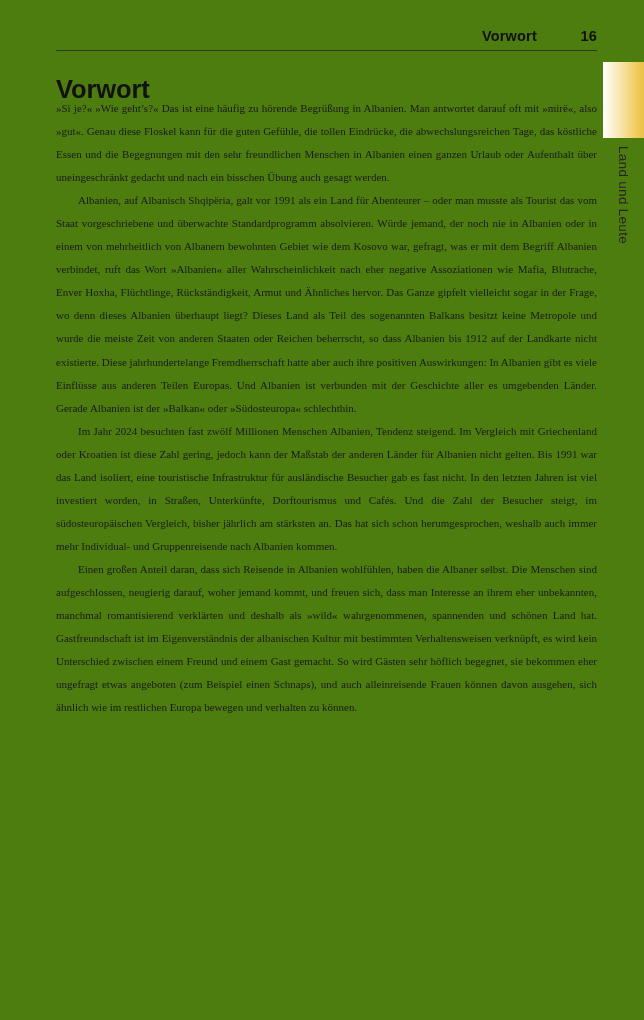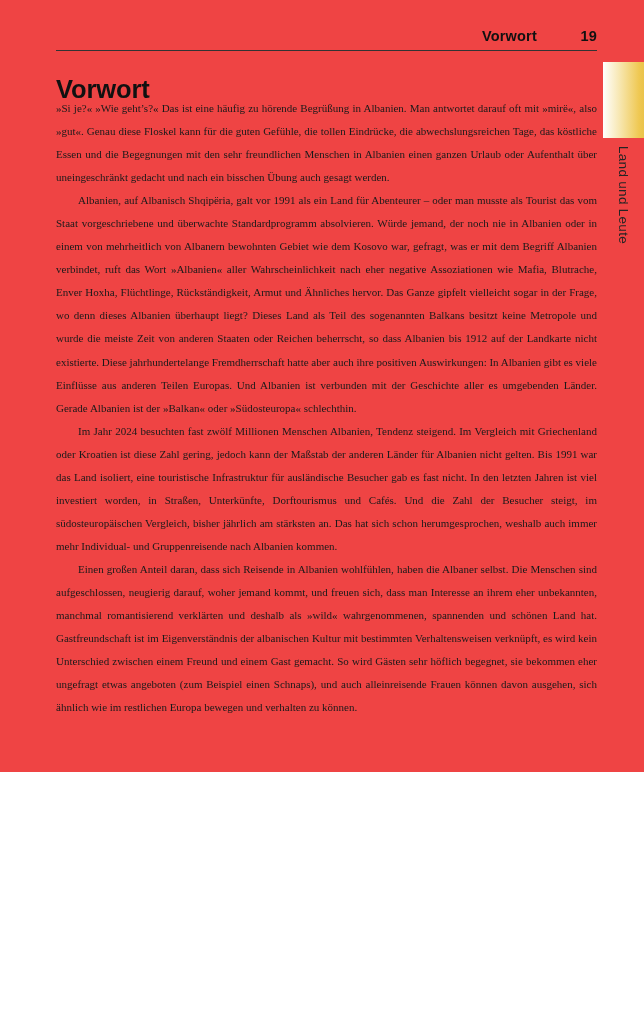--- a/index.html
+++ b/index.html
@@ -7,23 +7,23 @@
     padding: 0;
     background: #ffffff;
   }
   body {
     font-family: "Liberation Serif", "DejaVu Serif", serif;
     color: #1a1a1a;
   }
   .page {
     position: relative;
     width: 644px;
-    height: 772px;
+    height: 1020px;
     overflow: hidden;
-    background: #ef4444;
+    background: #4d7c0f;
   }
 
   
   .side-tab {
     position: absolute;
     right: 0;
     top: 62px;
     width: 41px;
     height: 76px;
     background: linear-gradient(to right, #ffffff 0%, #f7e6ae 42%, #efc852 88%, #eac34b 100%);
@@ -114,21 +114,21 @@
     text-indent: 22px;
   }
 </style>
 </head>
 <body>
 
 <div class="page">
 
   <div class="runhead">
     <span class="runhead-title">Vorwort</span>
-    <span class="runhead-page">19</span>
+    <span class="runhead-page">16</span>
   </div>
   <div class="runhead-rule"></div>
 
   <h1 class="chapter-title">Vorwort</h1>
 
   <div class="side-tab"></div>
   <div class="side-tab-label">
     <span>Land und Leute</span>
   </div>
 

